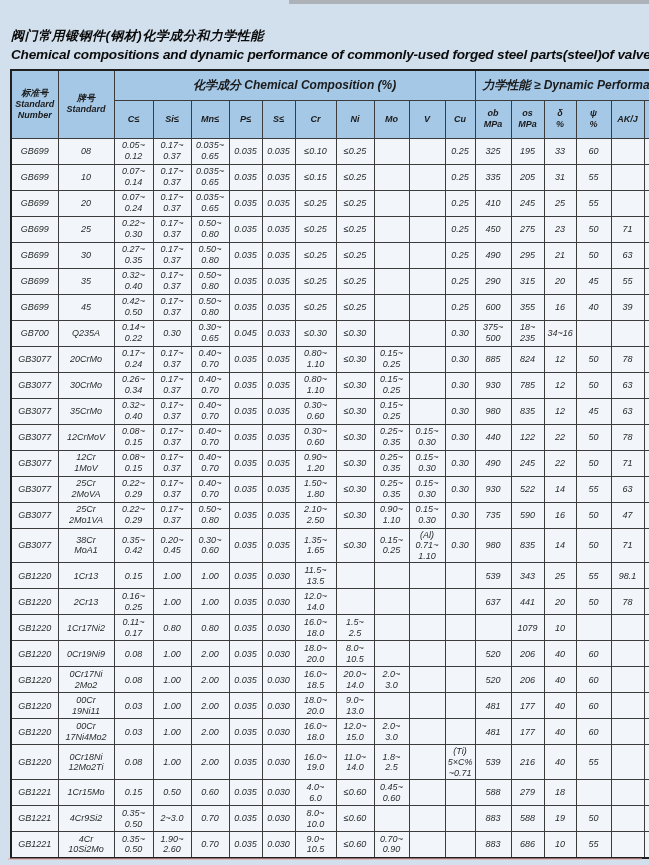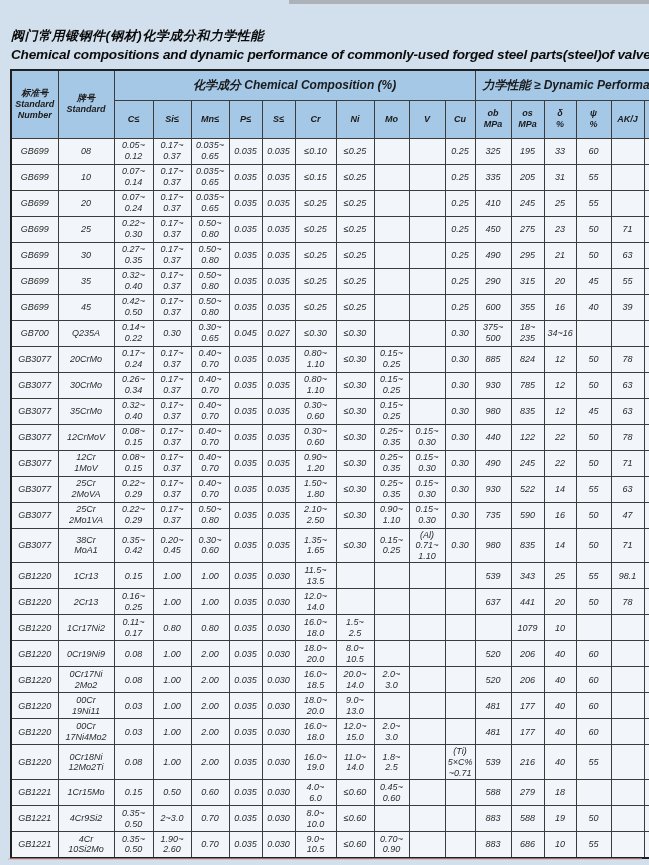--- a/index.html
+++ b/index.html
@@ -289,21 +289,21 @@
         </tr>
         <tr>
           <td>GB700</td>
           <td>Q235A</td>
           <td>0.14~
 0.22</td>
           <td>0.30</td>
           <td>0.30~
 0.65</td>
           <td>0.045</td>
-          <td>0.027</td>
+          <td>0.033</td>
           <td>≤0.30</td>
           <td>≤0.30</td>
           <td></td>
           <td></td>
           <td>0.30</td>
           <td>375~
 500</td>
           <td>18~
 235</td>
           <td>34~16</td>

